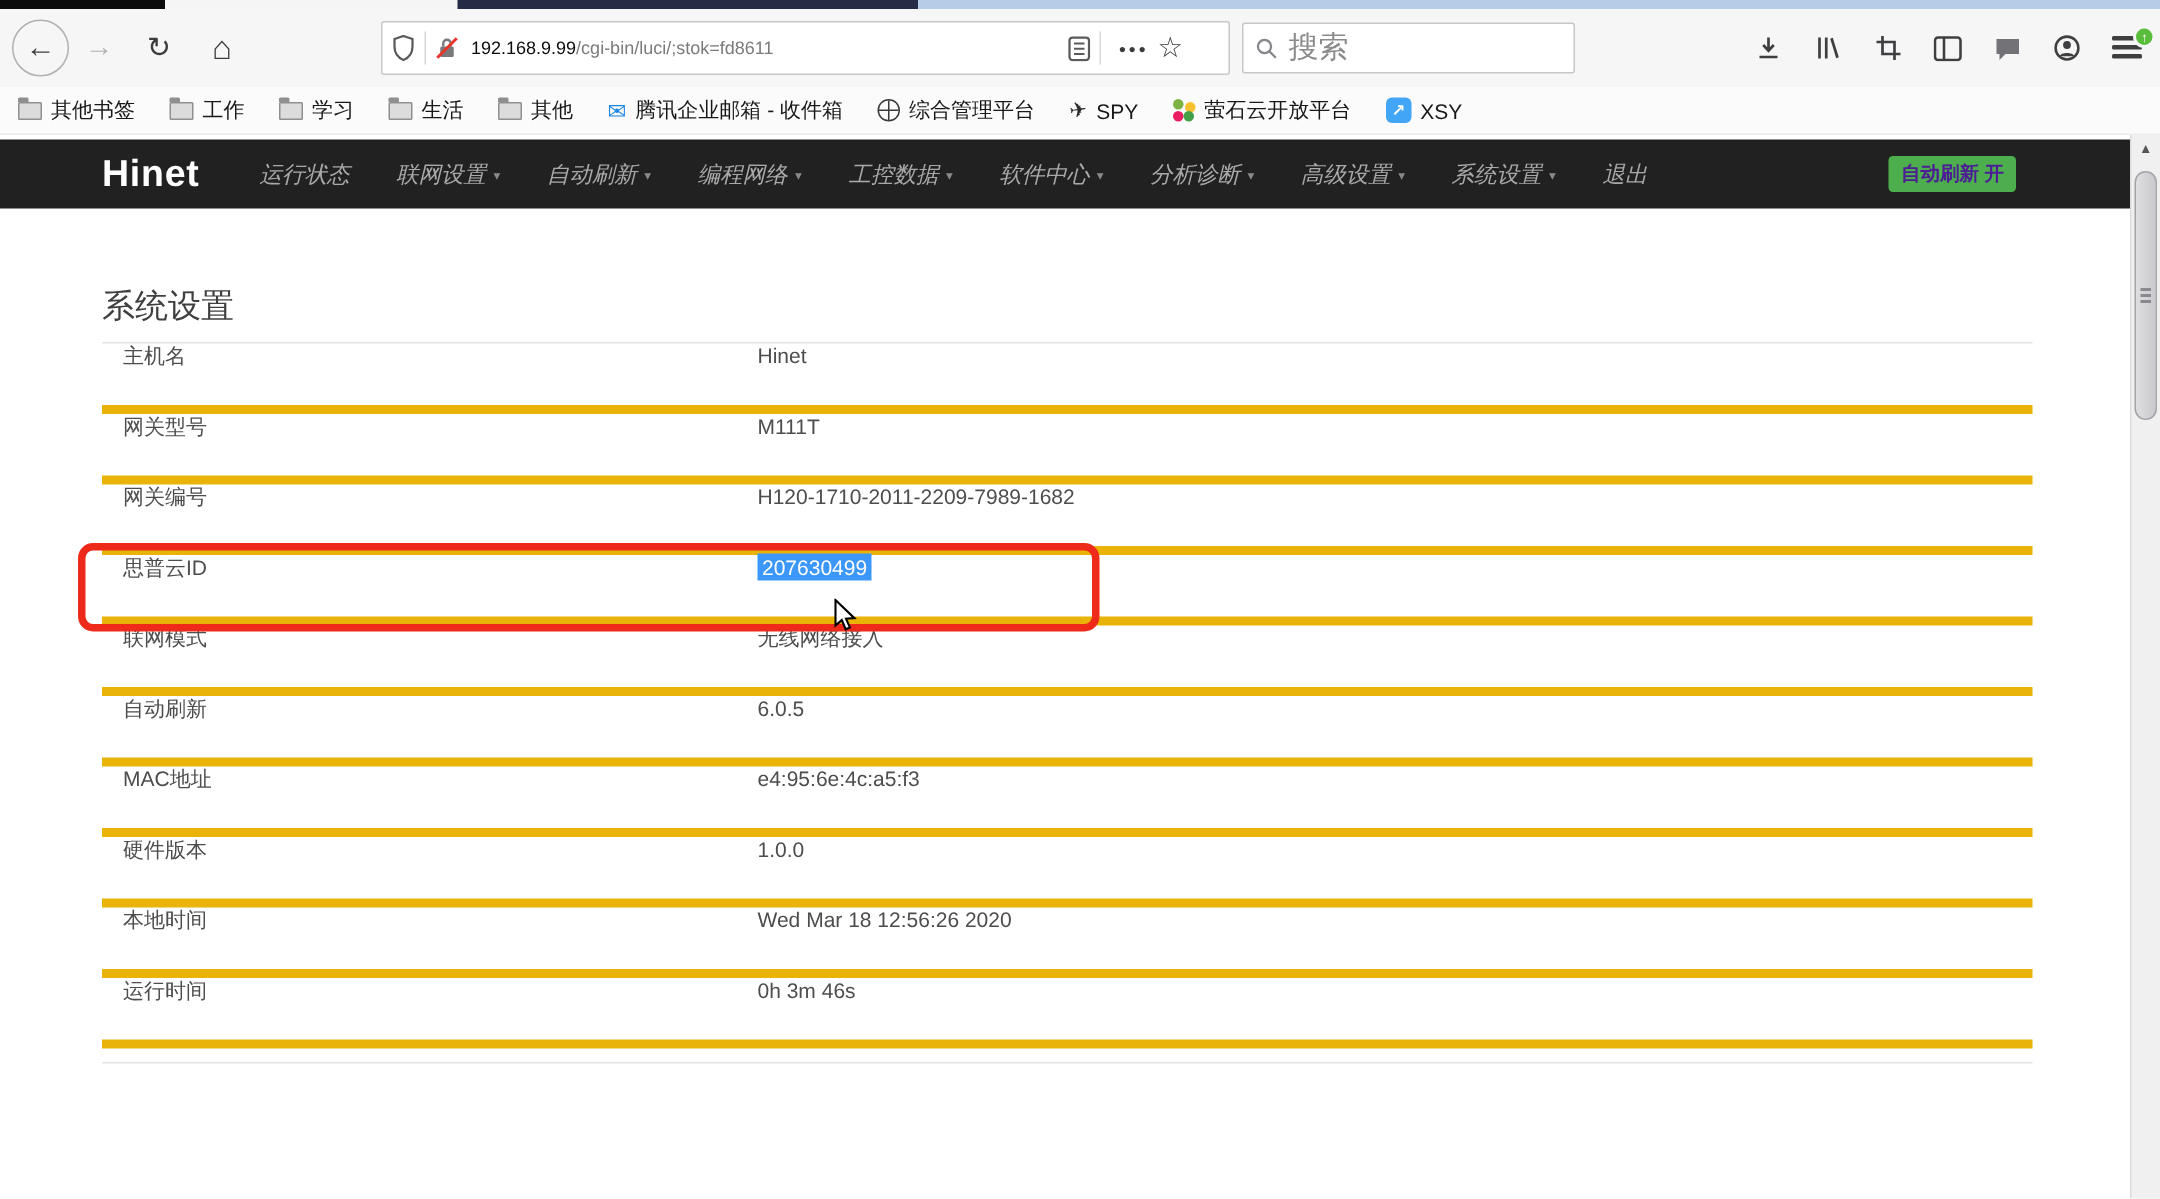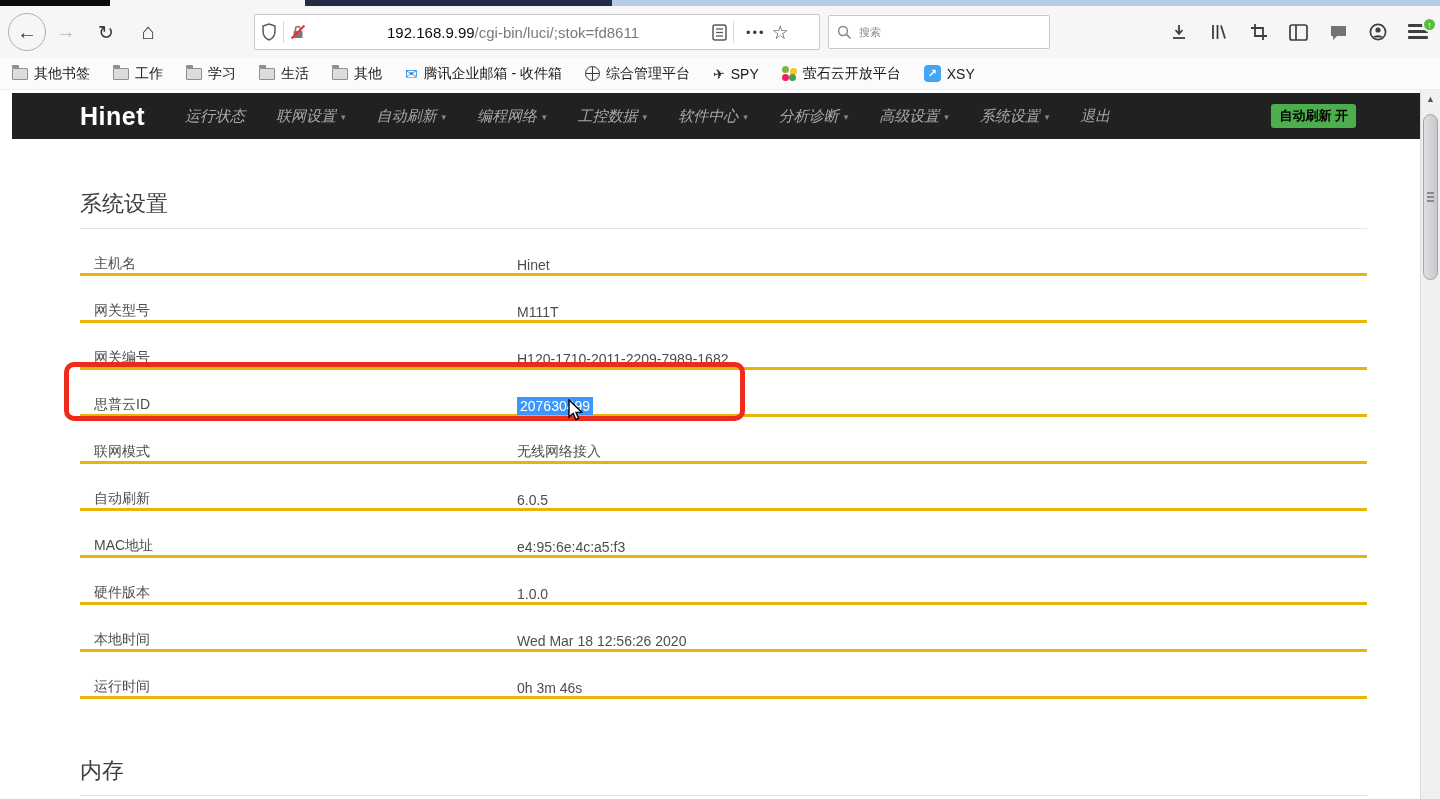--- a/index.html
+++ b/index.html
@@ -19,32 +19,32 @@
     display:flex; align-items:center; justify-content:center; margin-left:8px;
     color:#3b3b3d; font-size:20px; background:#f6f6f7; cursor:pointer; }
   .tb-glyph { color:#3b3b3d; font-size:19px; display:flex; align-items:center;
     justify-content:center; width:28px; height:28px; cursor:pointer; }
   .tb-glyph.disabled { color:#b1b1b3; }
 
   .urlbar { margin-left:92px; width:566px; height:36px; background:#fff;
     border:1px solid #c7c7c9; border-radius:2px; display:flex; align-items:center;
     padding:0 6px; }
   .urlbar .sep { width:1px; height:22px; background:#d7d7d9; margin:0 6px; }
-  .url-text { font-size:15px; white-space:nowrap; overflow:hidden; position:relative;
-    width:398px;text-align:center; }
+  .url-text { font-size:12px; white-space:nowrap; overflow:hidden; position:relative;
+    width:398px; }
   .url-host { color:#0c0c0d; }
   .url-path { color:#7a7a7c; }
   .url-fade { position:absolute; right:0; top:0; bottom:0; width:70px;
     background:linear-gradient(to right, rgba(255,255,255,0), #fff); }
   .ellipsis3 { color:#3b3b3d; font-size:13px; letter-spacing:2px; margin:0 6px; cursor:pointer; }
   .star { color:#3b3b3d; font-size:19px; margin-right:2px; cursor:pointer; }
 
   .searchbox { margin-left:8px; width:222px; height:34px; background:#fff;
     border:1px solid #c7c7c9; border-radius:2px; display:flex; align-items:center; padding:0 8px; }
-  .searchbox input { border:none; outline:none; width:160px; font-size:11px;
+  .searchbox input { border:none; outline:none; width:160px; font-size:20px;
     font-family:"Liberation Sans",sans-serif; color:#333; background:transparent; }
   .searchbox input::placeholder { color:#8b8b8d; }
 
   .right-icons { margin-left:auto; margin-right:12px; display:flex; align-items:center; gap:21px; }
   .hamburger { position:relative; width:20px; height:16px; cursor:pointer; }
   .hamburger .bar { position:absolute; left:0; width:20px; height:2.6px; background:#3f3f41; border-radius:1px; }
   .hamburger .bar:nth-child(1){ top:0; } .hamburger .bar:nth-child(2){ top:6px; }
   .hamburger .bar:nth-child(3){ top:12px; }
   .update-badge { position:absolute; top:-7px; right:-9px; width:15px; height:15px;
     border-radius:50%; background:#58bd3a; border:2px solid #f6f6f7; color:#fff;
@@ -70,36 +70,36 @@
   .bm-dots { width:15px; height:15px; position:relative; }
   .bm-dots i { position:absolute; width:7px; height:7px; border-radius:50%; }
   .bm-dots i:nth-child(1){ left:0; top:0; background:#7cb342; }
   .bm-dots i:nth-child(2){ left:0; bottom:0; background:#e91e63; }
   .bm-dots i:nth-child(3){ right:0; top:2px; background:#fbc02d; }
   .bm-dots i:nth-child(4){ right:1px; bottom:0; background:#43a047; }
   .bm-xsy { width:17px; height:17px; border-radius:4px; background:#42a5f5; color:#fff;
     font-size:11px; font-weight:bold; display:flex; align-items:center; justify-content:center; }
 
   
-  .content { position:absolute; top:90px; left:12px; width:1420px; height:709px; background:#fff; }
+  .content { position:absolute; top:90px; left:0; width:1420px; height:709px; background:#fff; }
 
   .navbar { position:absolute; top:3px; left:0; width:1420px; height:46px; background:#212121;
     display:flex; align-items:center; padding:0 0 0 68px; }
   .brand { color:#fff; font-size:25px; font-weight:bold; letter-spacing:0.5px; margin-right:40px; cursor:pointer; }
   .nav-item { color:#a9a9a9; font-size:15px; margin-right:31px; cursor:pointer;
     display:flex; align-items:center; white-space:nowrap;font-style:italic; }
   .nav-item .caret { font-size:9px; color:#8a8a8a; margin-left:5px; margin-top:2px; }
-  .refresh-badge { margin-left:auto; margin-right:76px; background:#4cae4c; color:#000000;
+  .refresh-badge { margin-left:auto; margin-right:76px; background:#4cae4c; color:#4c1d95;
     font-size:13px; font-weight:bold; padding:3px 8px; border-radius:3px; cursor:pointer; white-space:nowrap; }
 
   .main { position:absolute; top:49px; left:0; width:1420px; padding:0 65px 0 68px; }
   .page-title { margin-top:50px; font-size:22px; font-weight:500; color:#3f3f3f; }
   .title-divider { margin-top:9px; border-bottom:1px solid #e3e3e3; width:1287px; }
   .rows { width:1287px; }
-  .row { height:47px; display:flex; align-items:flex-end; border-bottom:3px solid #eab308; }
+  .row { height:47px; display:flex; align-items:flex-start; border-bottom:6px solid #eab308; }
   .row .lbl { width:437px; padding-left:14px; font-size:14px; color:#4d4d4d; }
   .row .val { font-size:14px; color:#4d4d4d; }
   .sel { background:#3b97fa; color:#fff; padding:1px 3px; }
 
   .section-title { margin-top:57px; font-size:22px; font-weight:500; color:#3f3f3f; }
 
   
   .red-box { position:absolute; left:52px; top:272px; width:681px; height:59px;
     border:5px solid #ee2a1b; border-radius:10px; pointer-events:none; }
 
@@ -341,21 +341,20 @@
       <div class="row">
         <div class="lbl">本地时间</div>
         <div class="val">Wed Mar 18 12:56:26 2020</div>
       </div>
       <div class="row">
         <div class="lbl">运行时间</div>
         <div class="val">0h 3m 46s</div>
       </div>
     </div>
 
-    <div class="section-title">内存</div>
     <div class="title-divider"></div>
   </div>
 
   <div class="red-box"></div>
 
   <svg class="cursor" width="22" height="24" viewBox="0 0 22 24">
     <path d="M4 1 L4 18 L8.2 14.4 L10.8 20.5 L13.6 19.3 L11 13.4 L16.6 13.1 Z" fill="#fff" stroke="#000" stroke-width="1.4"></path>
   </svg>
 </div>
 

